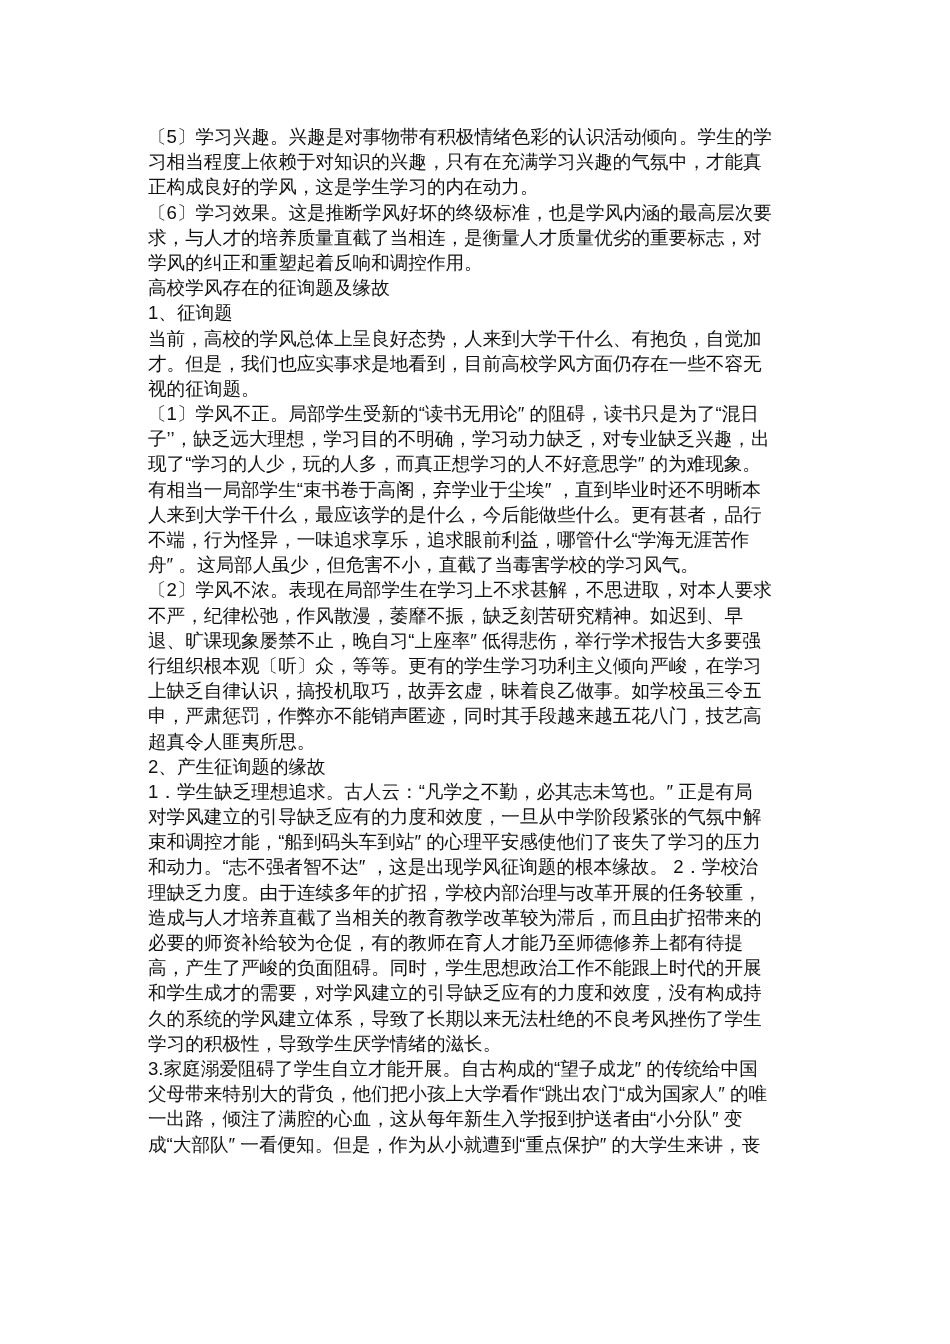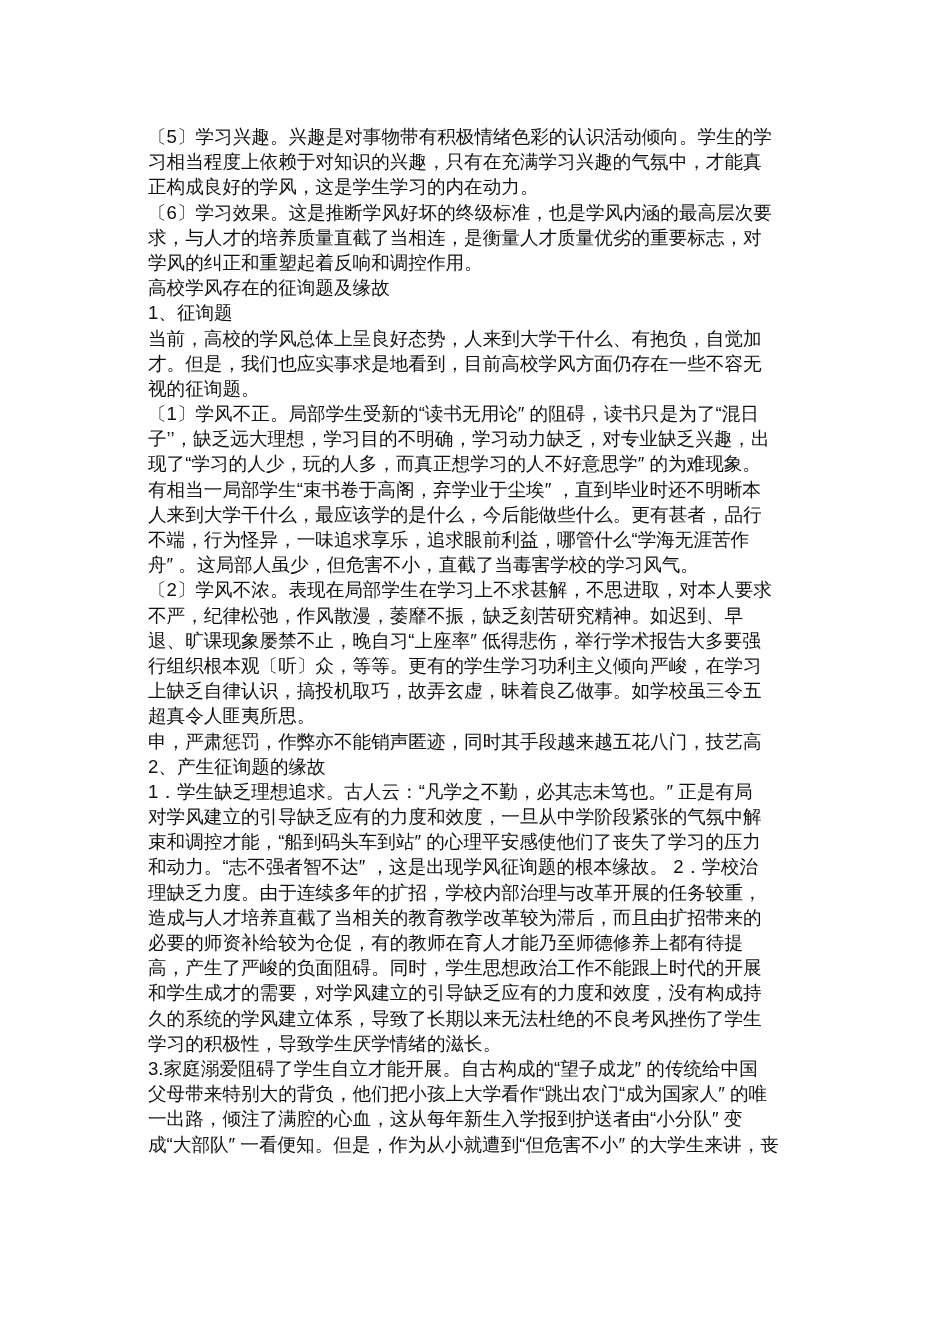--- a/index.html
+++ b/index.html
@@ -36,31 +36,31 @@
   <span class="line">现了“学习的人少，玩的人多，而真正想学习的人不好意思学″ 的为难现象。</span>
   <span class="line">有相当一局部学生“束书卷于高阁，弃学业于尘埃″ ，直到毕业时还不明晰本</span>
   <span class="line">人来到大学干什么，最应该学的是什么，今后能做些什么。更有甚者，品行</span>
   <span class="line">不端，行为怪异，一味追求享乐，追求眼前利益，哪管什么“学海无涯苦作</span>
   <span class="line">舟″ 。这局部人虽少，但危害不小，直截了当毒害学校的学习风气。</span>
   <span class="line">〔2〕学风不浓。表现在局部学生在学习上不求甚解，不思进取，对本人要求</span>
   <span class="line">不严，纪律松弛，作风散漫，萎靡不振，缺乏刻苦研究精神。如迟到、早</span>
   <span class="line">退、旷课现象屡禁不止，晚自习“上座率″ 低得悲伤，举行学术报告大多要强</span>
   <span class="line">行组织根本观〔听〕众，等等。更有的学生学习功利主义倾向严峻，在学习</span>
   <span class="line">上缺乏自律认识，搞投机取巧，故弄玄虚，昧着良乙做事。如学校虽三令五</span>
+  <span class="line">申，严肃惩罚，作弊亦不能销声匿迹，同时其手段越来越五花八门，技艺高</span>
   <span class="line">超真令人匪夷所思。</span>
-  <span class="line">申，严肃惩罚，作弊亦不能销声匿迹，同时其手段越来越五花八门，技艺高</span>
   <span class="line"> 2、产生征询题的缘故</span>
   <span class="line"> 1．学生缺乏理想追求。古人云：“凡学之不勤，必其志未笃也。″ 正是有局</span>
   <span class="line">对学风建立的引导缺乏应有的力度和效度，一旦从中学阶段紧张的气氛中解</span>
   <span class="line">束和调控才能，“船到码头车到站″ 的心理平安感使他们了丧失了学习的压力</span>
   <span class="line">和动力。“志不强者智不达″ ，这是出现学风征询题的根本缘故。 2．学校治</span>
   <span class="line">理缺乏力度。由于连续多年的扩招，学校内部治理与改革开展的任务较重，</span>
   <span class="line">造成与人才培养直截了当相关的教育教学改革较为滞后，而且由扩招带来的</span>
   <span class="line">必要的师资补给较为仓促，有的教师在育人才能乃至师德修养上都有待提</span>
   <span class="line">高，产生了严峻的负面阻碍。同时，学生思想政治工作不能跟上时代的开展</span>
   <span class="line">和学生成才的需要，对学风建立的引导缺乏应有的力度和效度，没有构成持</span>
   <span class="line">久的系统的学风建立体系，导致了长期以来无法杜绝的不良考风挫伤了学生</span>
   <span class="line">学习的积极性，导致学生厌学情绪的滋长。</span>
   <span class="line"> 3.家庭溺爱阻碍了学生自立才能开展。自古构成的“望子成龙″ 的传统给中国</span>
   <span class="line">父母带来特别大的背负，他们把小孩上大学看作“跳出农门“成为国家人″ 的唯</span>
   <span class="line">一出路，倾注了满腔的心血，这从每年新生入学报到护送者由“小分队″ 变</span>
-  <span class="line">成“大部队″ 一看便知。但是，作为从小就遭到“但危害不小″ 的大学生来讲，丧</span>
+  <span class="line">成“大部队″ 一看便知。但是，作为从小就遭到“重点保护″ 的大学生来讲，丧</span>
 </div>
 
 </body></html>

